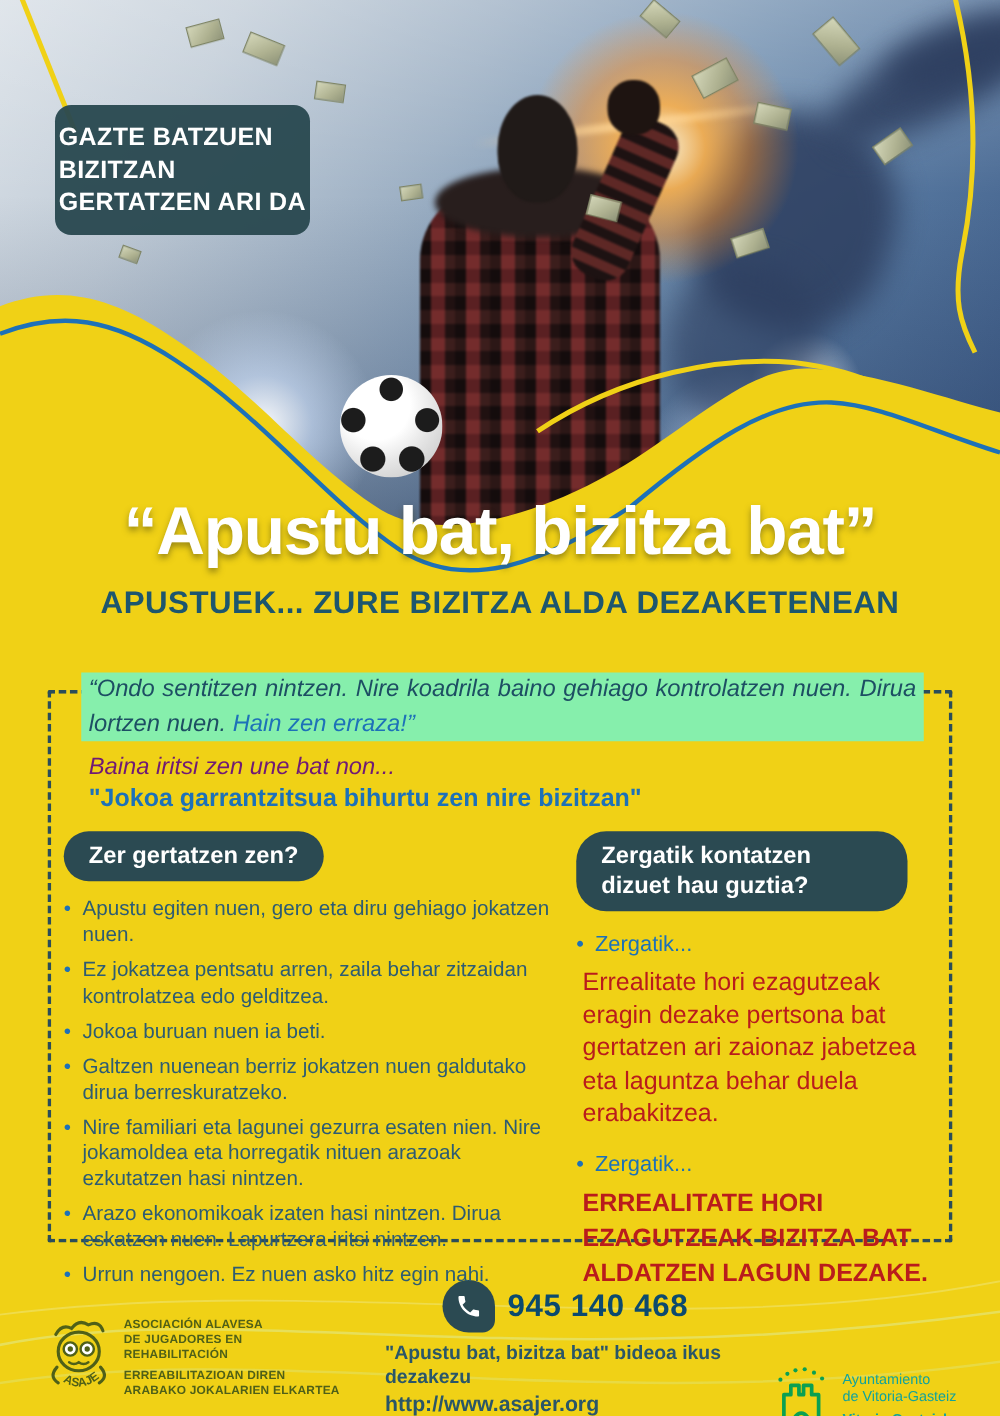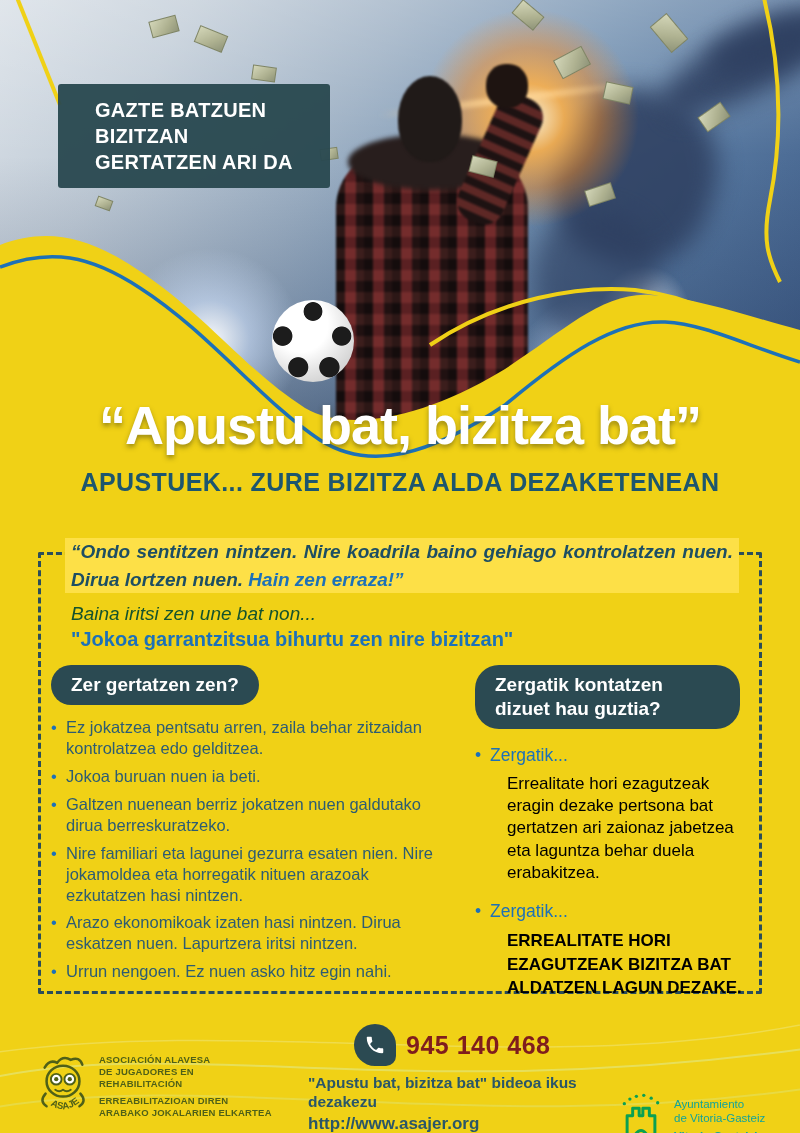--- a/index.html
+++ b/index.html
@@ -50,58 +50,58 @@
       radial-gradient(circle at 13% 44%,#1c1c1c 0 11%,rgba(0,0,0,0) 12%),
       radial-gradient(circle at 85% 44%,#1c1c1c 0 11%,rgba(0,0,0,0) 12%),
       radial-gradient(circle at 32% 82%,#1c1c1c 0 11%,rgba(0,0,0,0) 12%),
       radial-gradient(circle at 70% 82%,#1c1c1c 0 11%,rgba(0,0,0,0) 12%),
       radial-gradient(circle at 35% 30%,#ffffff 0 35%,#e4e4e4 60%,#bfbfbf 100%);}
   .bill{position:absolute;border:1px solid #7e8464;filter:blur(.4px);
     background:linear-gradient(135deg,#d3d6b8 0%,#aeb190 60%,#90957a 100%);}
   
   .deco-lines,.wave{position:absolute;left:0;top:0;width:800px;height:520px;}
   
-  .badge{position:absolute;left:58px;top:84px;background:rgba(42,73,80,.96);color:#fff;
-    border-radius:3px;padding:13px 37px;font-weight:bold;font-size:20px;line-height:1.3;letter-spacing:.3px;z-index:6;}
+  .badge{position:absolute;left:44px;top:84px;background:rgba(42,73,80,.96);color:#fff;
+    border-radius:13px;padding:13px 3px;font-weight:bold;font-size:20px;line-height:1.3;letter-spacing:.3px;z-index:6;}
   
   .title{position:absolute;left:0;top:394px;width:800px;text-align:center;color:#fff;
     font-size:54px;font-weight:bold;letter-spacing:-1px;z-index:7;
     text-shadow:0 3px 5px rgba(70,65,15,.5);}
   .subtitle{position:absolute;left:0;top:468px;width:800px;text-align:center;color:#1D566E;
     font-size:25px;font-weight:bold;letter-spacing:.4px;z-index:7;}
   
   .dashed-box{position:absolute;left:38px;top:552px;width:718px;height:436px;
     border:3px dashed #2B4D5A;border-radius:2px;z-index:5;}
-  .quote{margin:-17px 20px 0 24px;background:#fde047;padding:0 6px;
-    font-size:19px;line-height:1.45;font-weight:bold;font-style:italic;color:#1d4e63;text-align:justify;}
+  .quote{margin:-17px 20px 0 24px;background:#86efac;padding:0 6px;
+    font-size:19px;line-height:1.45;font-weight:normal;font-style:italic;color:#1d4e63;text-align:justify;}
   .quote .q-hl{color:#1D71B8;}
-  .quote-line2{margin:10px 30px 0;font-size:19px;font-style:italic;color:#14532d;}
+  .quote-line2{margin:10px 30px 0;font-size:19px;font-style:italic;color:#701a75;}
   .quote-line3{margin:3px 30px 0;font-size:20px;font-weight:bold;color:#1D71B8;}
-  .columns{display:flex;margin:14px 8px 0 10px;gap:26px;}
+  .columns{display:flex;margin:14px 8px 0 10px;gap:12px;}
   .col-left{flex:0 0 398px;}
   .col-right{flex:1;min-width:0;}
   .pill{display:inline-block;background:#2B4A52;color:#fff;font-weight:bold;font-size:19px;
     line-height:1.25;padding:8px 20px;border-radius:24px;}
   .pill.two-line{max-width:225px;}
   .bullets{list-style:none;margin:12px 0 0;padding:0;}
   .bullets li{position:relative;padding-left:15px;margin-bottom:7px;
     font-size:16.5px;line-height:1.27;color:#2D5C73;}
   .bullets li::before{content:"•";position:absolute;left:0;top:0;color:#1D71B8;}
   .r-item{margin-top:16px;}
   .r-lead{position:relative;padding-left:15px;font-size:17.5px;color:#1D71B8;}
   .r-lead::before{content:"•";position:absolute;left:0;top:0;color:#1D71B8;}
-  .r-text{margin:7px 0 0 32px;font-size:17px;line-height:1.32;color:#000000;}
+  .r-text{margin:7px 0 0 5px;font-size:20px;line-height:1.32;color:#b91c1c;}
   .r-text.em{font-weight:bold;line-height:1.4;}
   
   .footer-waves{position:absolute;left:0;top:1008px;width:800px;height:125px;z-index:1;}
   .footer-center{position:absolute;left:308px;top:1024px;width:300px;z-index:3;}
   .phone-row{display:flex;align-items:center;margin-left:46px;}
   .phone-icon{width:42px;height:42px;background:#2B4A52;border-radius:50% 50% 10px 50%;
     display:flex;align-items:center;justify-content:center;}
-  .phone-number{margin-left:10px;font-size:25px;font-weight:bold;color:#7f1d1d;letter-spacing:.5px;}
+  .phone-number{margin-left:10px;font-size:25px;font-weight:bold;color:#0c4a6e;letter-spacing:.5px;}
   .video-text{margin-top:7px;font-size:15.5px;font-weight:bold;color:#2A5668;line-height:1.25;}
   .url{font-size:17px;font-weight:bold;color:#2A5668;text-decoration:none;display:inline-block;margin-top:1px;}
   .footer-left{position:absolute;left:34px;top:1052px;display:flex;z-index:3;}
   .asajer-text{margin-left:7px;padding-top:2px;}
   .asajer-text .l{font-size:9.5px;font-weight:bold;color:#4F6018;line-height:1.25;letter-spacing:.2px;}
   .asajer-text .gap{height:5px;}
   .footer-right{position:absolute;left:616px;top:1089px;display:flex;z-index:3;}
   .city-text{margin-left:8px;padding-top:8px;}
   .city-text .l{font-size:11.5px;color:#12A39B;line-height:1.22;}
   .city-text .lb{font-size:11.5px;color:#12A39B;font-weight:bold;line-height:1.22;}
@@ -171,20 +171,21 @@
 
   <div class="dashed-box">
     <p class="quote"><span>“Ondo sentitzen nintzen. Nire koadrila baino gehiago kontrolatzen nuen. Dirua lortzen nuen. </span><span class="q-hl">Hain zen erraza!”</span></p>
     <p class="quote-line2">Baina iritsi zen une bat non...</p>
     <p class="quote-line3">"Jokoa garrantzitsua bihurtu zen nire bizitzan"</p>
 
     <div class="columns">
       <div class="col-left">
         <span class="pill">Zer gertatzen zen?</span>
         <ul class="bullets">
+          <li>Apustu egiten nuen, gero eta diru gehiago jokatzen nuen.</li>
           <li>Ez jokatzea pentsatu arren, zaila behar zitzaidan kontrolatzea edo gelditzea.</li>
           <li>Jokoa buruan nuen ia beti.</li>
           <li>Galtzen nuenean berriz jokatzen nuen galdutako dirua berreskuratzeko.</li>
           <li>Nire familiari eta lagunei gezurra esaten nien. Nire jokamoldea eta horregatik nituen arazoak ezkutatzen hasi nintzen.</li>
           <li>Arazo ekonomikoak izaten hasi nintzen. Dirua eskatzen nuen. Lapurtzera iritsi nintzen.</li>
           <li>Urrun nengoen. Ez nuen asko hitz egin nahi.</li>
         </ul>
       </div>
       <div class="col-right">
         <span class="pill two-line">Zergatik kontatzen dizuet hau guztia?</span>

